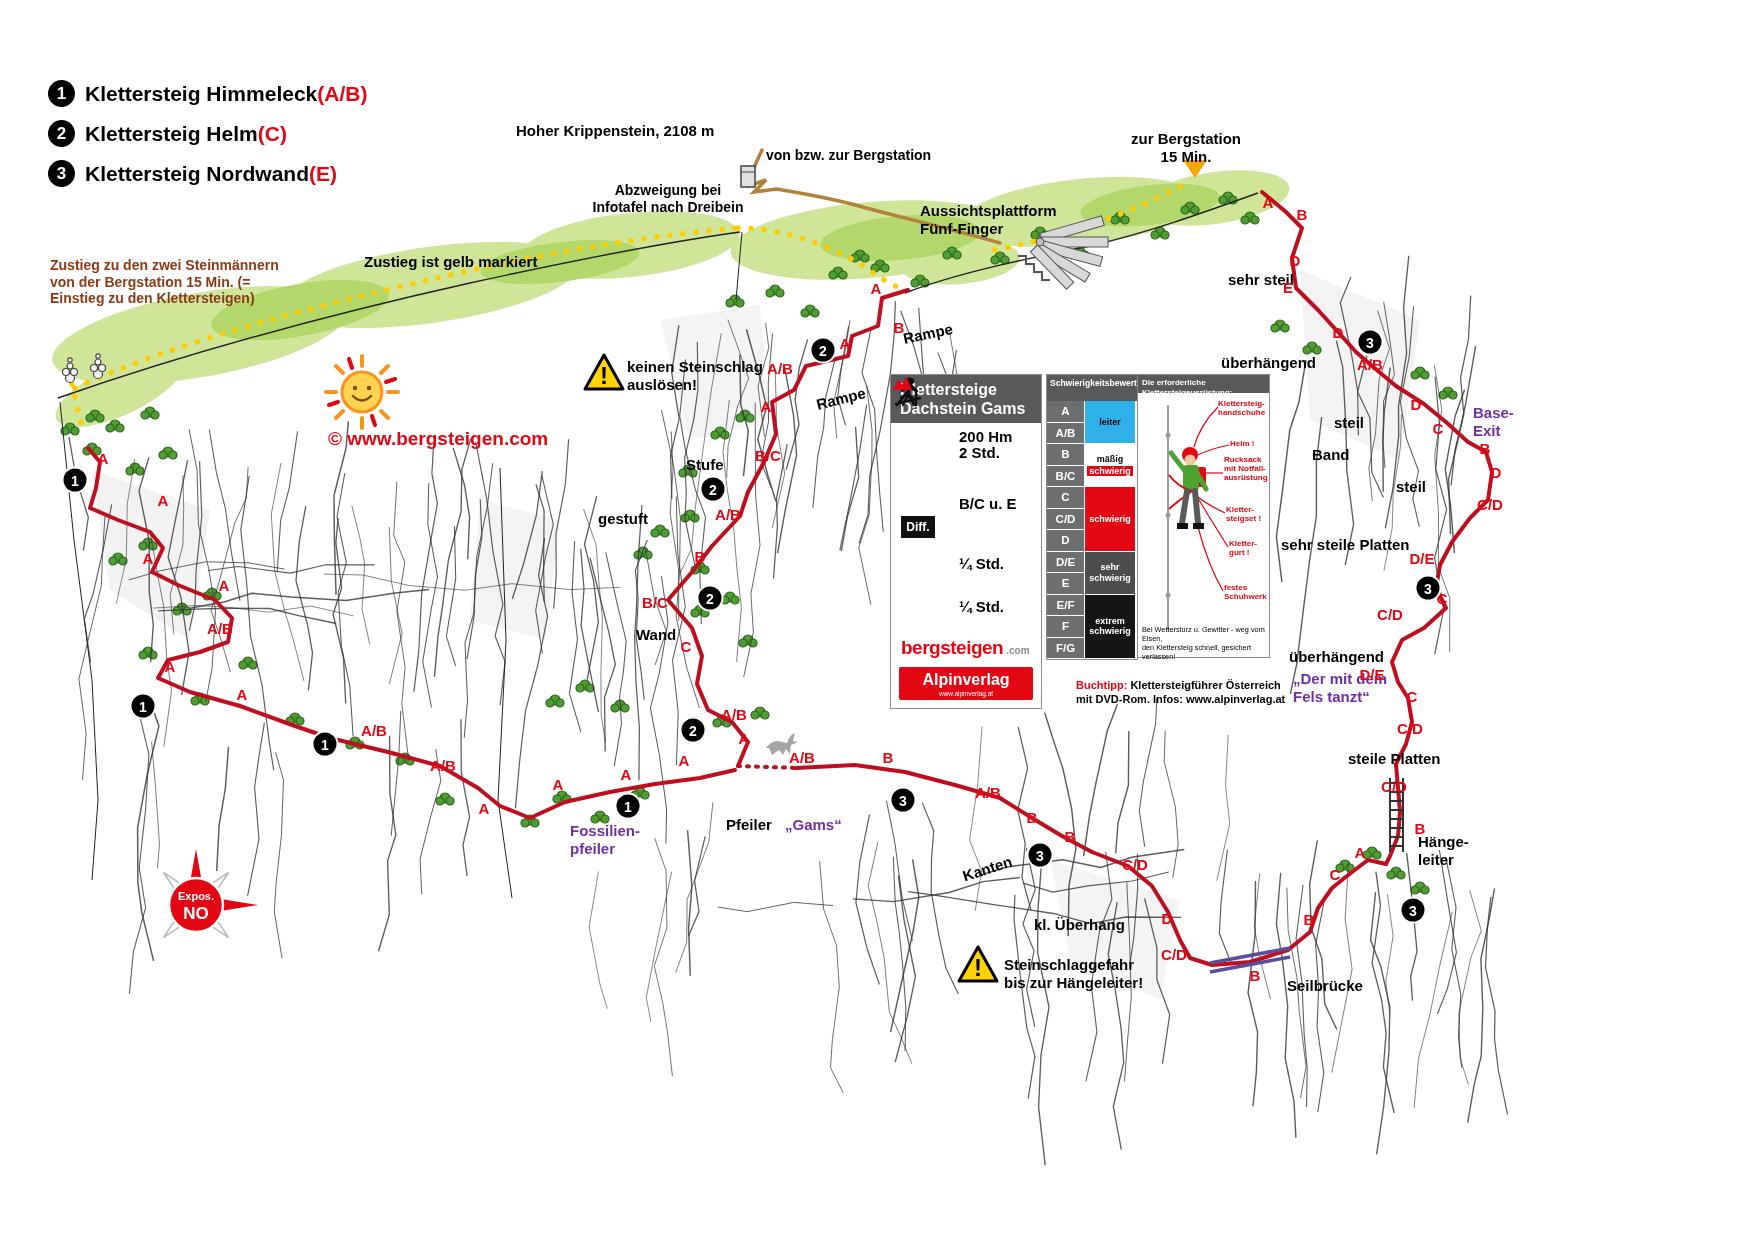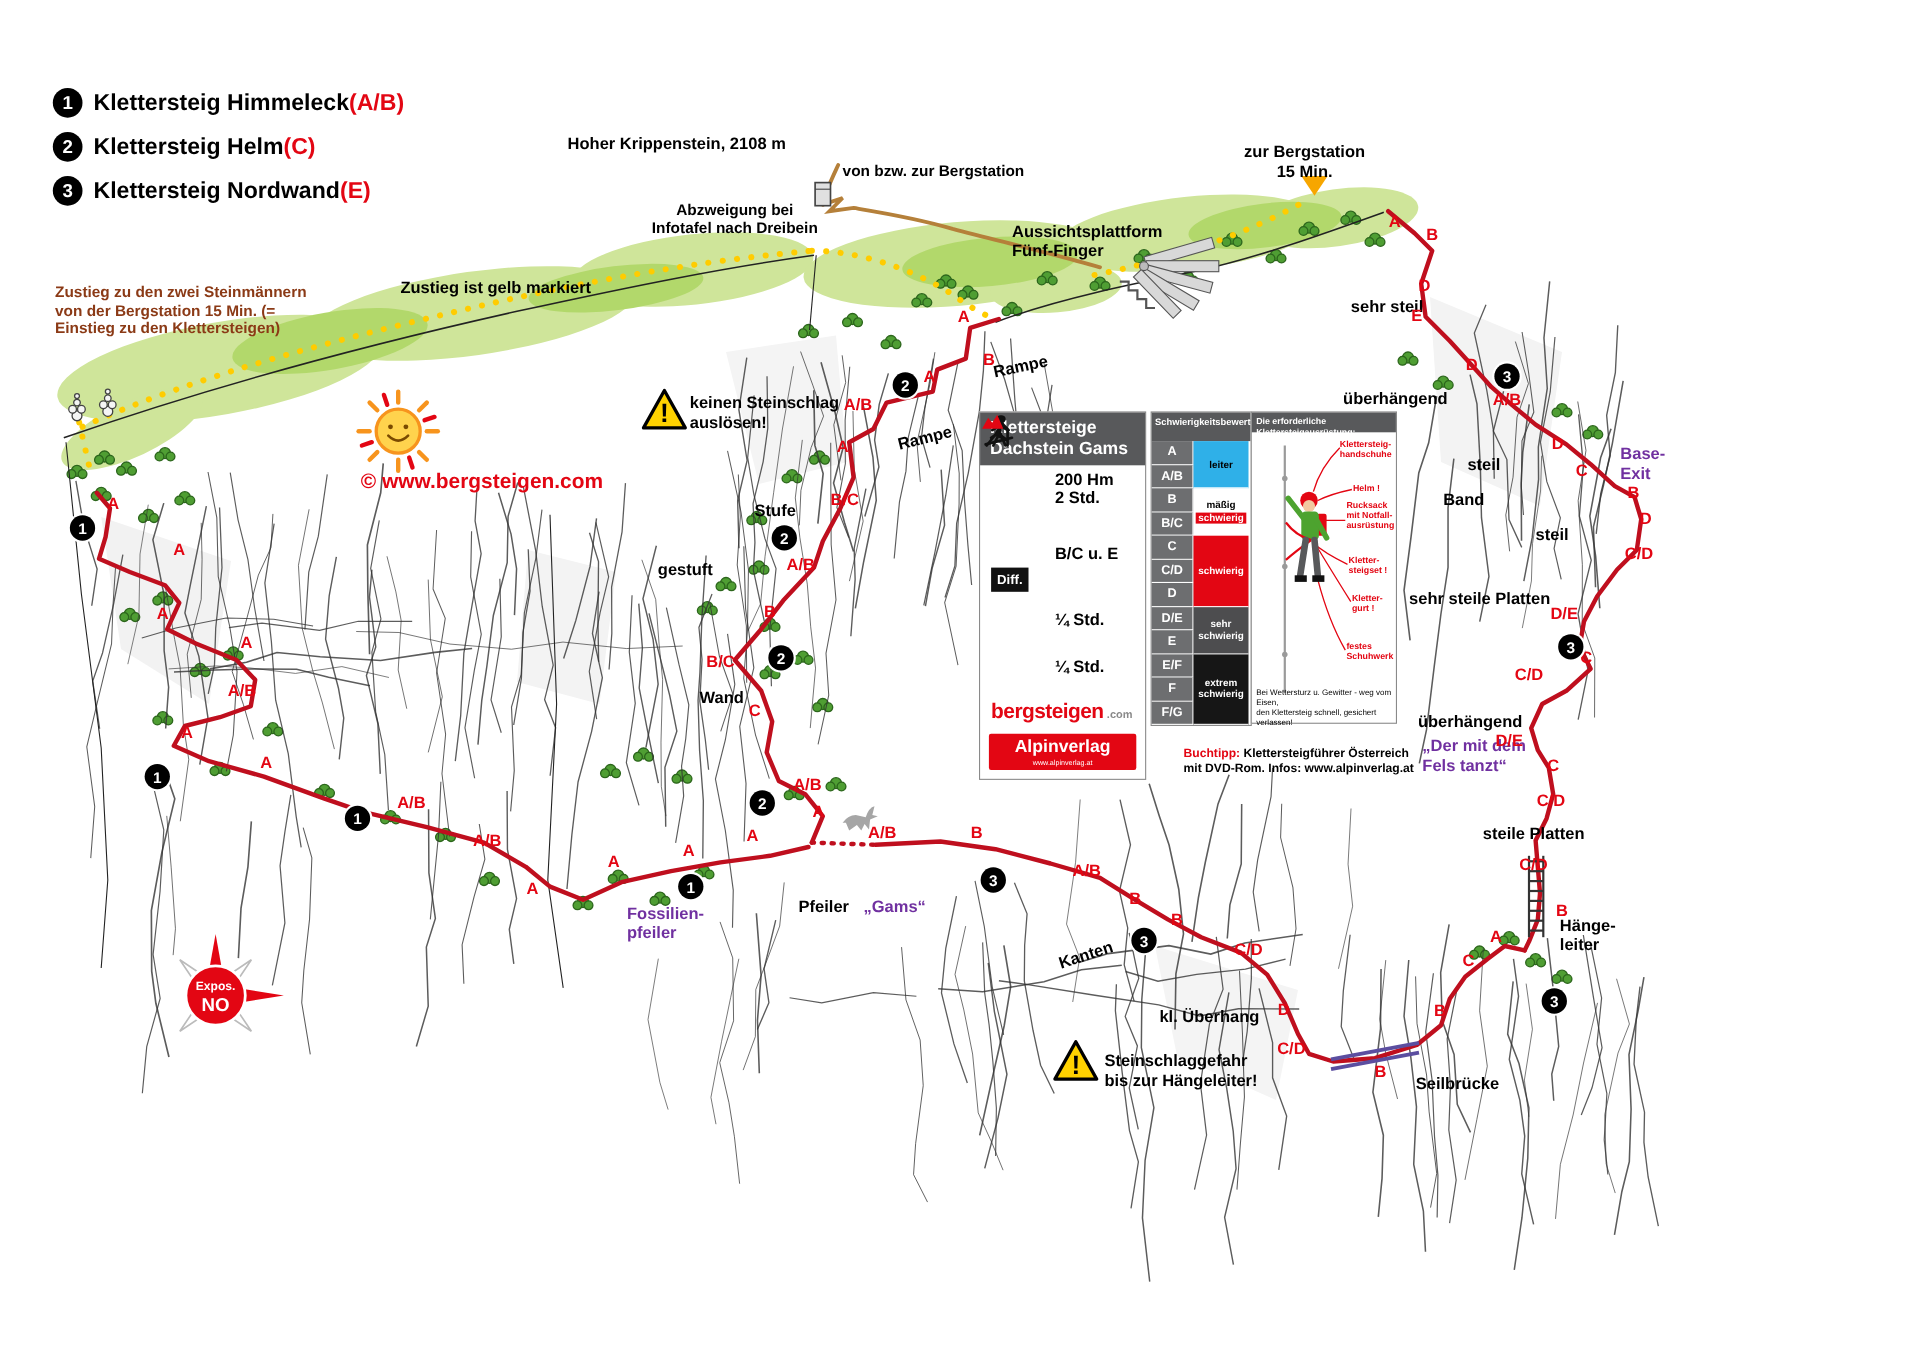--- a/index.html
+++ b/index.html
@@ -701,21 +701,21 @@
       <div class="lbl" style="left: 903px; top: 325px; font-size: 15px; transform: rotate(-12deg);">Rampe</div>
       <div class="lbl" style="left: 816px; top: 390px; font-size: 15px; transform: rotate(-14deg);">Rampe</div>
       <div class="lbl" style="left: 686px; top: 456px; font-size: 15px;">Stufe</div>
       <div class="lbl" style="left: 598px; top: 510px; font-size: 15px;">gestuft</div>
       <div class="lbl" style="left: 636px; top: 626px; font-size: 15px;">Wand</div>
       <div class="lbl" style="left: 726px; top: 816px; font-size: 15px;">Pfeiler</div>
       <div class="lbl purple" style="left: 785px; top: 816px; font-size: 15px;">„Gams“</div>
       <div class="lbl purple" style="left: 570px; top: 822px; font-size: 15px;">Fossilien-
 pfeiler</div>
       <div class="lbl" style="left: 962px; top: 860px; font-size: 15px; transform: rotate(-18deg);">Kanten</div>
-      <div class="lbl" style="left: 1034px; top: 916px; font-size: 15px; margin-left: 20px;">kl. Überhang</div>
+      <div class="lbl" style="left: 1034px; top: 916px; font-size: 15px;">kl. Überhang</div>
       <div class="lbl" style="left: 1004px; top: 956px; font-size: 15px;">Steinschlaggefahr
 bis zur Hängeleiter!</div>
       <div class="lbl" style="left: 1287px; top: 977px; font-size: 15px;">Seilbrücke</div>
       <div class="lbl" style="left: 1418px; top: 833px; font-size: 15px;">Hänge-
 leiter</div>
       <div class="lbl" style="left: 1348px; top: 750px; font-size: 15px;">steile Platten</div>
       <div class="lbl" style="left: 1289px; top: 648px; font-size: 15px;">überhängend</div>
       <div class="lbl purple" style="left: 1293px; top: 670px; font-size: 15px;">„Der mit dem
 Fels tanzt“</div>
       <div class="lbl" style="left: 1281px; top: 536px; font-size: 15px;">sehr steile Platten</div>

